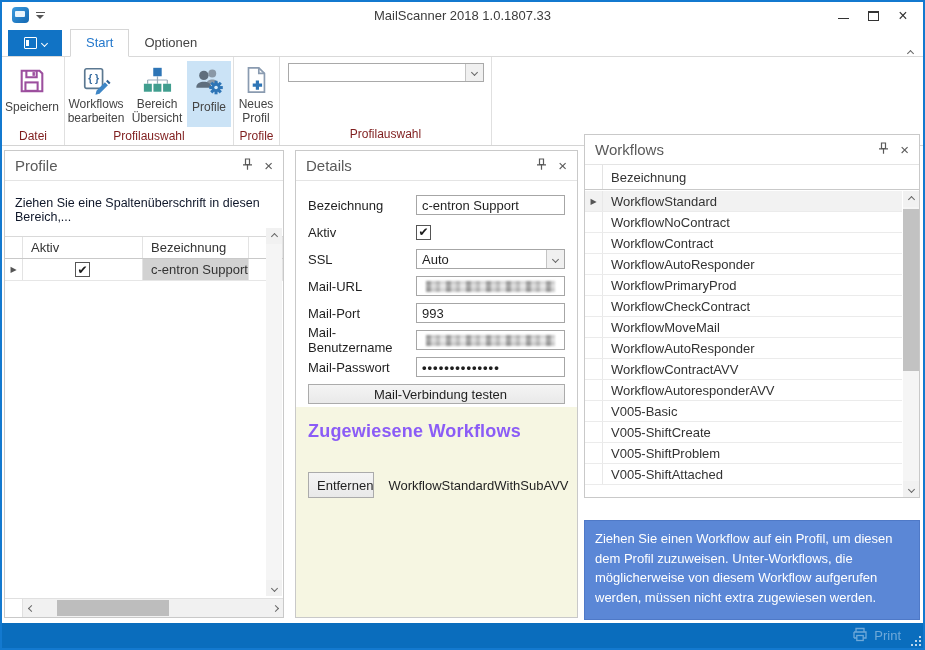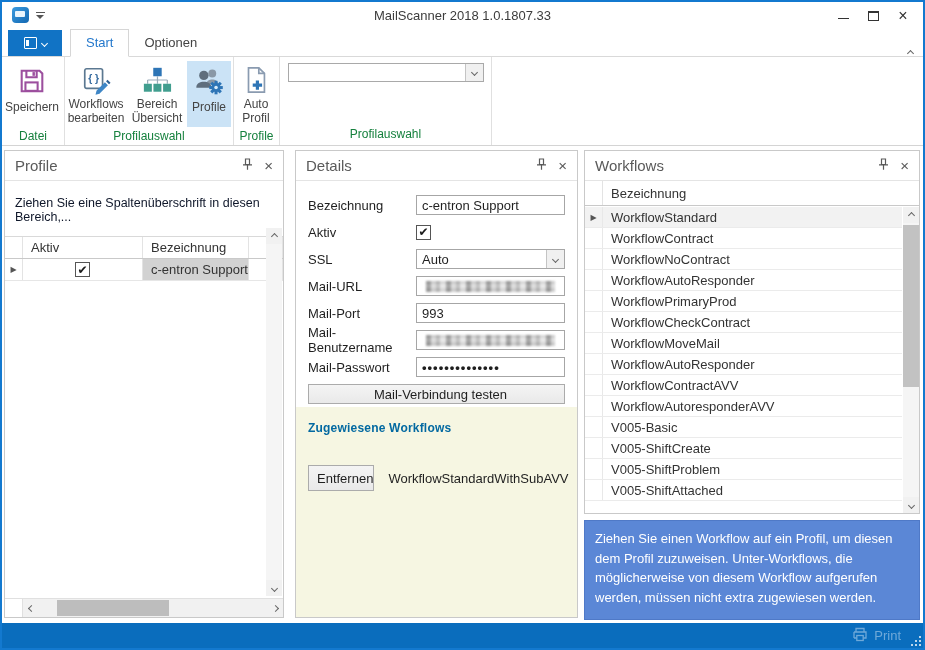--- a/index.html
+++ b/index.html
@@ -43,21 +43,21 @@
   .tab { padding:5px 15px 6px 15px; font-size:13px; color:#444; }
   .tab.active { color:#2478cc; background:#fff; border:1px solid #d6d6d6; border-bottom:1px solid #fff;
             margin-bottom:-1px; margin-left:8px; }
   .ribbon-collapse { position:absolute; right:10px; top:40px; }
 
   
   .ribbon { position:absolute; top:55px; left:0; right:0; height:89px; background:#fff;
             border-bottom:1px solid #d4d4d4; display:flex; }
   .rgroup { display:flex; flex-direction:column; border-right:1px solid #e0e0e0; }
   .rgroup-body { display:flex; flex:1; align-items:flex-start; padding-top:4px; }
-  .rgroup-label { text-align:center; font-size:12px; color:#15803d; padding:2px 0 4px 0; }
+  .rgroup-label { text-align:center; font-size:12px; color:#7f1d1d; padding:2px 0 4px 0; }
   .rbtn { display:flex; flex-direction:column; align-items:center; padding:3px 3px 2px 3px;
           font-size:12px; color:#444; text-align:center; line-height:14px; height:66px; }
   .rbtn .ricon { width:34px; height:34px; display:flex; align-items:center; justify-content:center;
           margin-bottom:2px; }
   .rbtn.active { background:#cbe3f6; }
   .g-datei { width:63px; } .g-arbeit { width:169px; } .g-prof { width:46px; }
   .g-auswahl { width:212px; position:relative; }
   .combo { position:absolute; left:8px; top:6px; width:196px; height:19px; background:#fff;
            border:1px solid #a9a9a9; display:flex; }
   .combo .cbtn { margin-left:auto; width:18px; background:#f0f0f0; border-left:1px solid #c4c4c4;
@@ -115,27 +115,27 @@
         rgba(150,150,150,.5) 10px 14px, rgba(225,225,225,.55) 14px 20px),
       repeating-linear-gradient(0deg, rgba(170,170,170,.6) 0 4px, rgba(235,235,235,.6) 4px 8px);
     filter: blur(1.1px); }
   .pwd { letter-spacing:1px; font-weight:bold; font-size:13px; }
   .btn { border:1px solid #ababab; background:linear-gradient(#f4f4f4,#e9e9e9); font-size:13px;
          color:#1f1f1f; display:flex; align-items:center; justify-content:center;
          font-family:"Liberation Sans",sans-serif;padding-left:8px; }
   .test-btn { height:20px; width:100%; margin-top:1px; }
   .assigned { position:absolute; left:0; right:0; top:256px; bottom:0; background:#f6f6e2;
               padding:14px 12px; }
-  .assigned h2 { font-size:12px; color:#0369a1; font-weight:bold; letter-spacing:.2px; }
+  .assigned h2 { font-size:18px; color:#8b5cf6; font-weight:bold; letter-spacing:.2px; }
   .assign-row { margin-top:30px; display:flex; align-items:center; }
   .remove-btn { width:78px; height:26px; }
   .assign-name { margin-left:14px; font-size:13px; color:#1f1f1f; }
 
   
-  .p-workflows { left:582px; top:148px; width:336px; height:364px; }
+  .p-workflows { left:582px; top:132px; width:336px; height:364px; }
   .wf-hd { display:flex; height:25px; border-bottom:1px solid #c9c9c9; font-size:13px; color:#333; }
   .wf-hd .wf-ind { border-right:1px solid #e3e3e3; }
   .wf-ind { width:18px; flex:none; display:flex; align-items:center; justify-content:center; }
   .wf-name-cell { flex:1; padding-left:8px; display:flex; align-items:center; }
   .wf-list { position:absolute; top:56px; bottom:0; left:0; right:17px; overflow:hidden; }
   .wf-row { display:flex; height:21px; border-bottom:1px solid #ebebeb; font-size:13px; color:#333; }
   .wf-row .wf-ind { border-right:1px solid #e8e8e8; }
   .wf-row.selected { background:#f2f2f2; }
   .vs-wf { top:56px; bottom:0; }
   .vs-wf .vs-thumb { top:18px; height:162px; }
@@ -259,21 +259,21 @@
     <div class="rgroup g-prof">
       <div class="rgroup-body">
         <div class="rbtn" style="width:44px">
           <span class="ricon">
             <svg width="30" height="30" viewBox="0 0 32 32">
               <path d="M8 3 h11 l6 6 v20 H8 z" fill="none" stroke="#8a9bb0" stroke-width="1.8"></path>
               <path d="M19 3 v6 h6" fill="none" stroke="#8a9bb0" stroke-width="1.8"></path>
               <path d="M17.5 16.5 v10 M12.5 21.5 h10" stroke="#2e75b6" stroke-width="3.4" fill="none"></path>
             </svg>
           </span>
-          <span>Auto Profil</span>
+          <span>Neues Profil</span>
         </div>
       </div>
       <div class="rgroup-label">Profile</div>
     </div>
 
     <div class="rgroup g-auswahl">
       <div class="combo">
         <span></span>
         <span class="cbtn">
             <span class="chev down"></span>
@@ -419,25 +419,25 @@
     </div>
     <div class="wf-list">
       <div class="wf-row selected">
         <div class="wf-ind">
             <span class="row-marker">▶</span>
           </div>
         <div class="wf-name-cell">WorkflowStandard</div>
       </div>
       <div class="wf-row">
           <div class="wf-ind"></div>
+          <div class="wf-name-cell">WorkflowNoContract</div>
+        </div>
+      <div class="wf-row">
+          <div class="wf-ind"></div>
           <div class="wf-name-cell">WorkflowContract</div>
-        </div>
-      <div class="wf-row">
-          <div class="wf-ind"></div>
-          <div class="wf-name-cell">WorkflowNoContract</div>
         </div>
       <div class="wf-row">
           <div class="wf-ind"></div>
           <div class="wf-name-cell">WorkflowAutoResponder</div>
         </div>
       <div class="wf-row">
           <div class="wf-ind"></div>
           <div class="wf-name-cell">WorkflowPrimaryProd</div>
         </div>
       <div class="wf-row">

